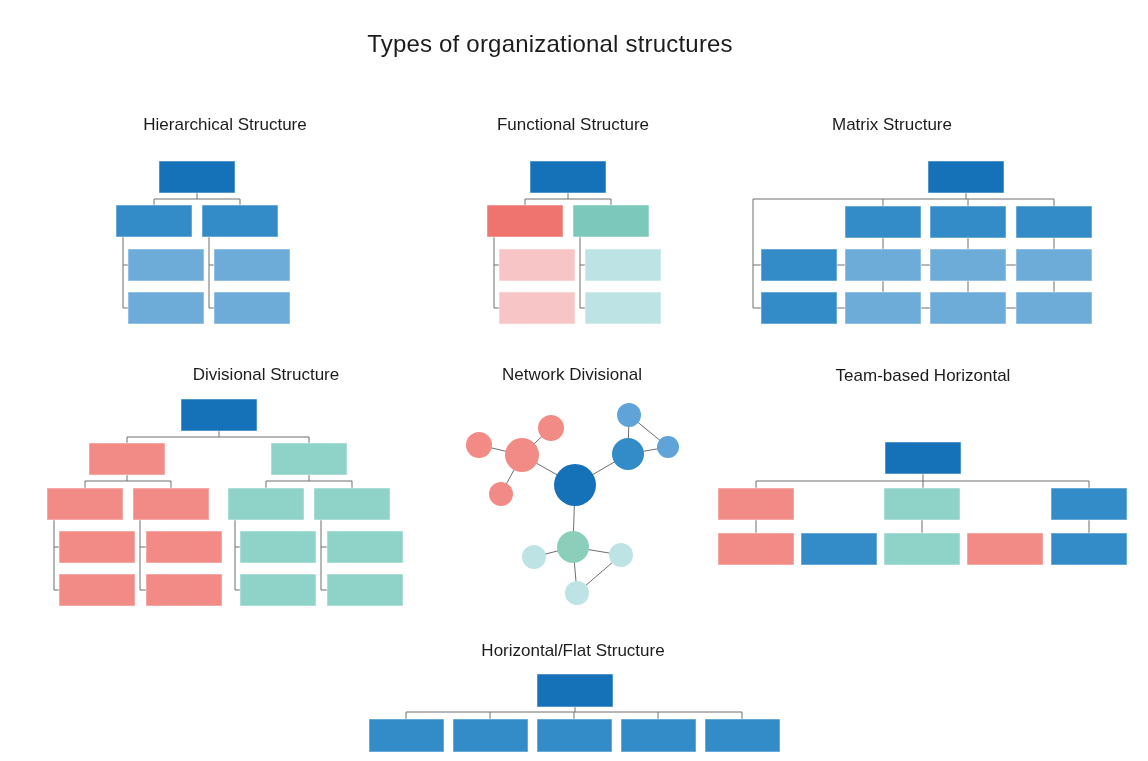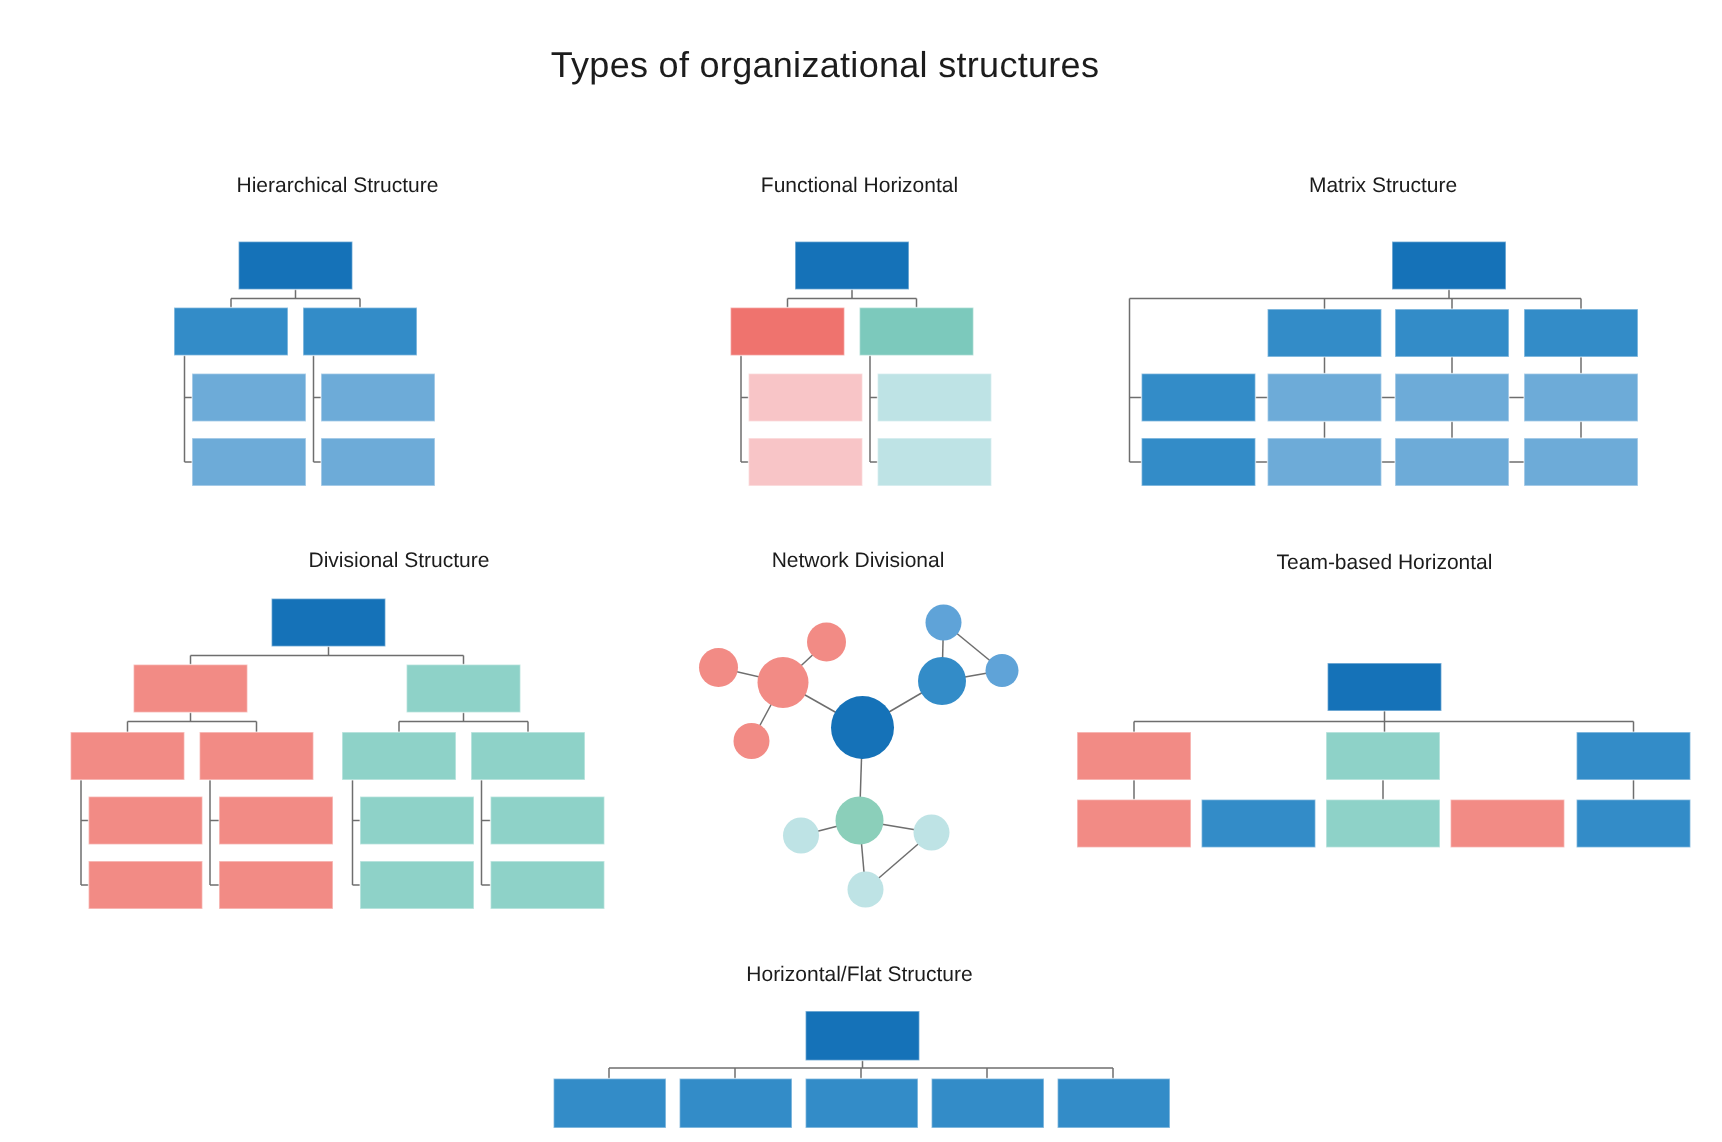--- a/index.html
+++ b/index.html
@@ -6,25 +6,25 @@
   body{
     width:1148px;height:761px;position:relative;overflow:hidden;
     background:#ffffff;font-family:"Liberation Sans",sans-serif;
   }
   .page-title{
     position:absolute;left:550px;top:30px;transform:translateX(-50%);
     font-size:24px;color:#1c1c1c;white-space:nowrap;letter-spacing:0.2px;
   }
   .section-label{
     position:absolute;transform:translateX(-50%);
-    font-size:14px;color:#1c1c1c;white-space:nowrap;
+    font-size:17px;color:#1c1c1c;white-space:nowrap;
   }
   .s-hier{left:225px;top:115px;}
   .s-func{left:573px;top:115px;}
-  .s-matr{left:922px;top:115px;text-align:right;}
+  .s-matr{left:892px;top:115px;text-align:right;}
   .s-divi{left:233px;top:365px;margin-left:33px;}
   .s-netw{left:572px;top:365px;}
   .s-team{left:923px;top:366px;}
   .s-flat{left:573px;top:641px;}
   #figure-svg{position:absolute;left:0;top:0;}
 </style>
 </head>
 <body>
 
 <div>
@@ -187,19 +187,19 @@
       <circle cx="668" cy="447" r="11" fill="#5fa3d8"></circle>
       <circle cx="573" cy="547" r="16" fill="#8bcfba"></circle>
       <circle cx="534" cy="557" r="12" fill="#bee3e5"></circle>
       <circle cx="621" cy="555" r="12" fill="#bee3e5"></circle>
       <circle cx="577" cy="593" r="12" fill="#bee3e5"></circle>
     </svg>
 
   <div class="page-title">Types of organizational structures</div>
 
   <div class="section-label s-hier">Hierarchical Structure</div>
-  <div class="section-label s-func">Functional Horizontal</div>
+  <div class="section-label s-func">Functional Structure</div>
   <div class="section-label s-matr">Matrix Structure</div>
   <div class="section-label s-divi">Divisional Structure</div>
   <div class="section-label s-netw">Network Divisional</div>
   <div class="section-label s-team">Team-based Horizontal</div>
   <div class="section-label s-flat">Horizontal/Flat Structure</div>
 </div>
 
 </body></html>

